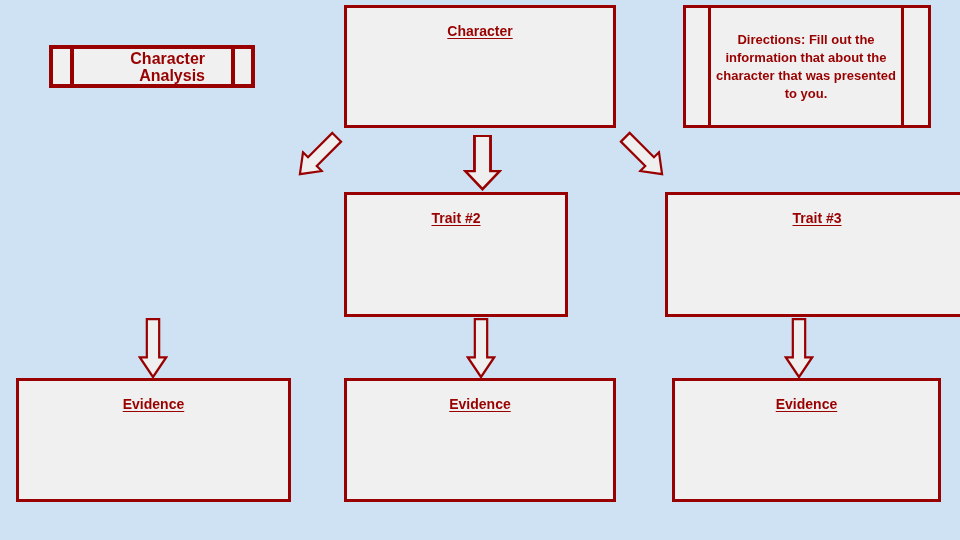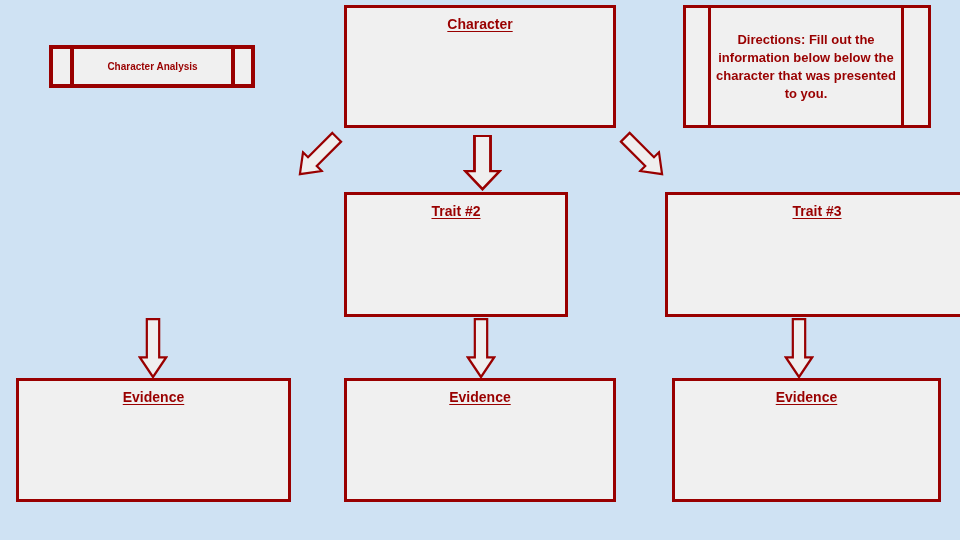--- a/index.html
+++ b/index.html
@@ -20,21 +20,21 @@
     height: 540px;
     background: var(--bg);
   }
   .box {
     position: absolute;
     background: var(--fill);
     border: 3px solid var(--accent);
   }
   .heading {
     display: block;
-    padding-top: 8px;
+    padding-top: 15px;
     text-align: center;
     font-weight: bold;
     font-size: 14px;
     color: var(--accent);
     text-decoration: underline;
     text-underline-offset: 2px;
   }
   
   .title-box {
     left: 49px; top: 45px; width: 206px; height: 43px;
@@ -45,21 +45,21 @@
   .title-box .side-cell-right { width: 20px; border-left: 4px solid var(--accent); }
   .title-box .center-cell {
     flex: 1;
     display: flex; align-items: center; justify-content: center;
   }
   .title-label {
     display: inline-block;
     max-width: 105px;
     text-align: right;
     font-weight: bold;
-    font-size: 10px;
+    font-size: 16px;
     line-height: 17px;
     color: var(--accent);
   }
   
   .character-box { left: 344px; top: 5px; width: 272px; height: 123px; }
   
   .directions-box {
     left: 683px; top: 5px; width: 248px; height: 123px;
     display: flex;
   }
@@ -114,21 +114,21 @@
     <div class="side-cell-right"></div>
   </div>
 
   <div class="box character-box">
     <span class="heading">Character</span>
   </div>
 
   <div class="box directions-box">
     <div class="side-cell-left"></div>
     <div class="center-cell">
-      <div class="directions-text">Directions: Fill out the information below below the character that was presented to you.</div>
+      <div class="directions-text">Directions: Fill out the information that about the character that was presented to you.</div>
     </div>
     <div class="side-cell-right"></div>
   </div>
 
   <div class="arrow diag diag-left">
     <svg width="30" height="60" viewBox="0 0 34 62">
       <path class="arrow-shape" d="M10 1 L24 1 L24 40 L32 40 L17 60 L2 40 L10 40 Z"></path>
     </svg>
   </div>
   <div class="arrow down-center">

